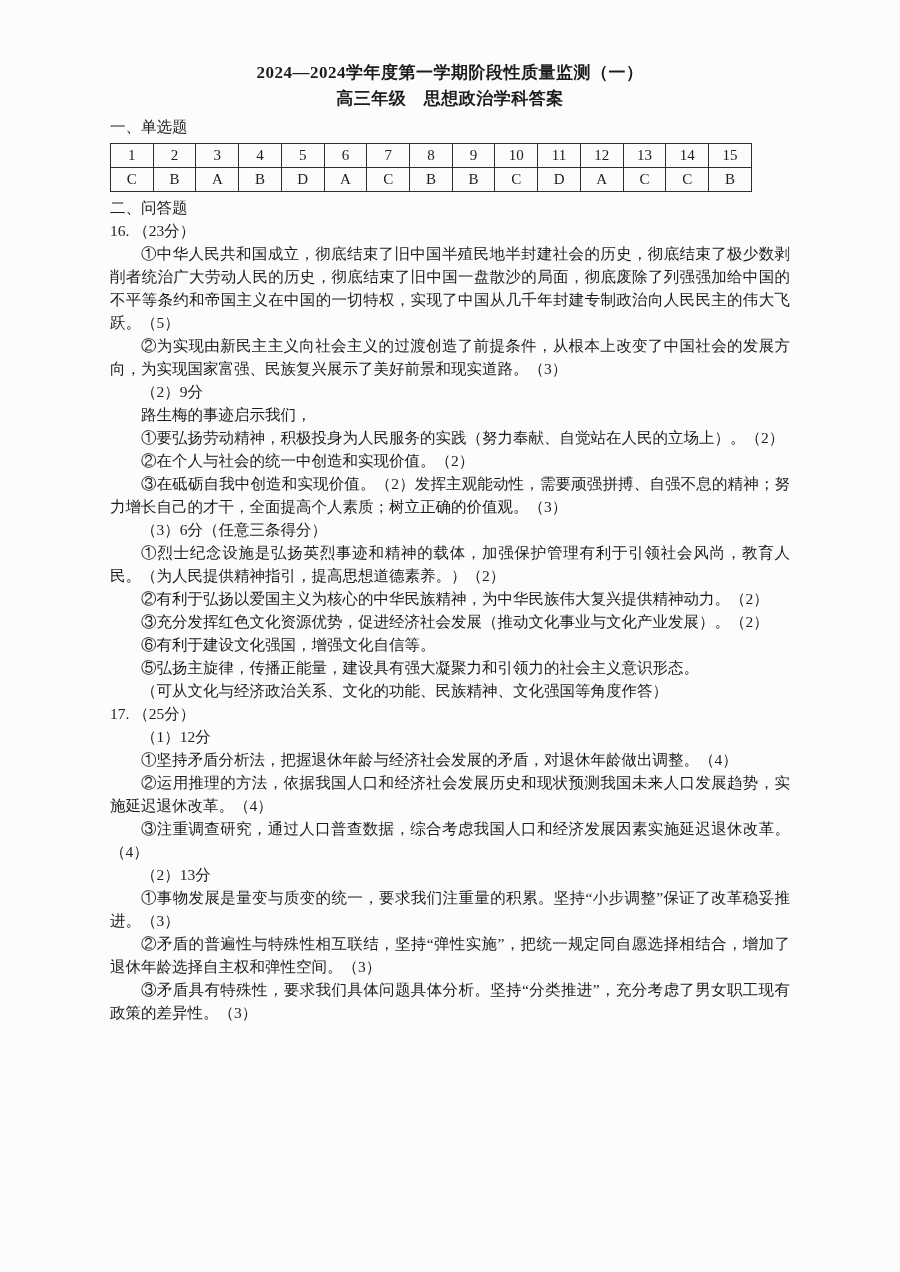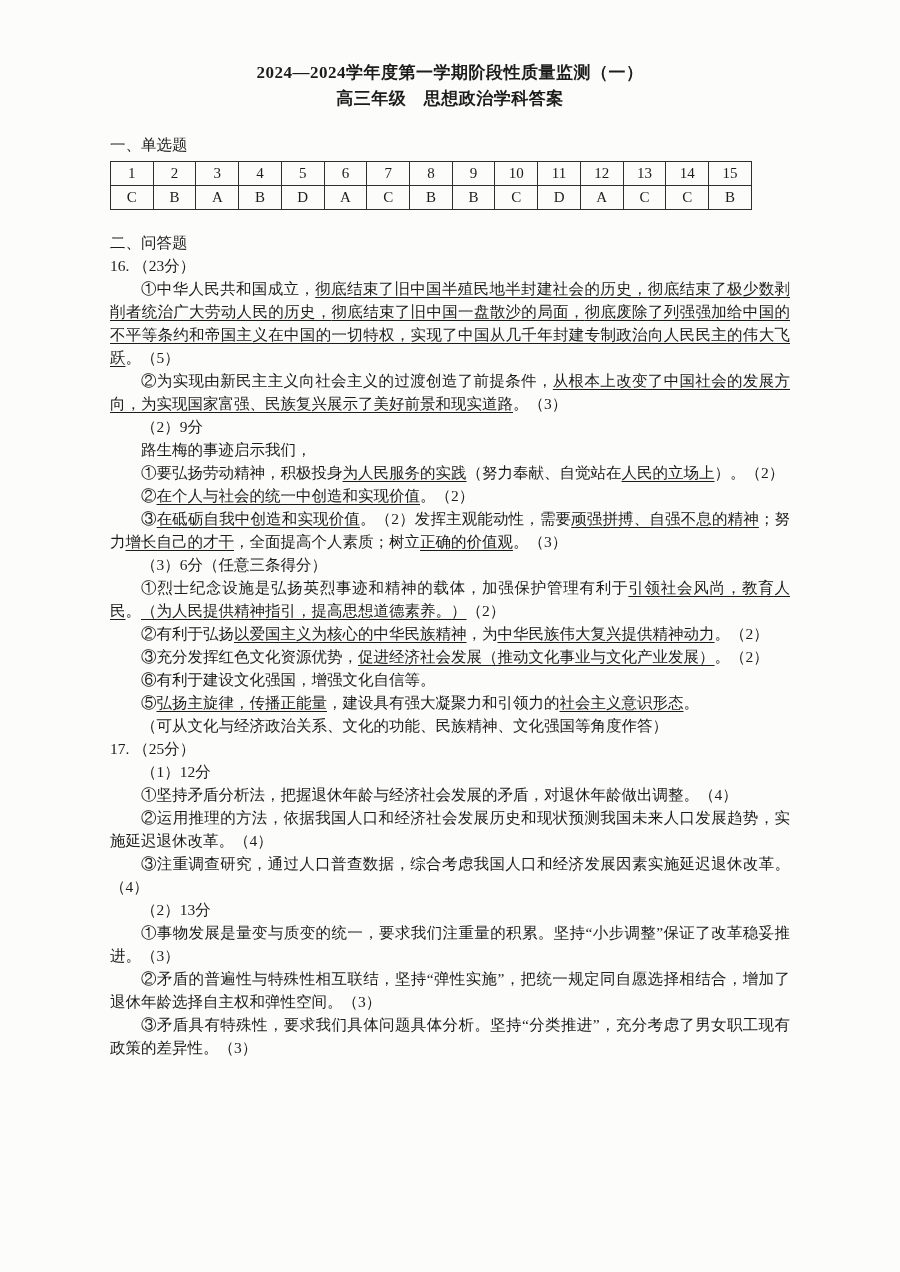--- a/index.html
+++ b/index.html
@@ -19,21 +19,21 @@
   .title {
     text-align: center;
     font-weight: bold;
     font-size: 17px;
     line-height: 26px;
     letter-spacing: 0.5px;
   }
   .sec-heading {
     font-size: 15.5px;
     line-height: 23px;
-    margin-top: 21px;
+    margin-top: 3px;
   }
   table.answers {
     border-collapse: collapse;
     table-layout: fixed;
     width: 642px;
     margin: 5px 0 4px 0;
   }
   table.answers td {
     border: 1px solid #2e2e2e;
     height: 24px;
@@ -43,21 +43,20 @@
     padding: 0;
   }
   .para {
     font-size: 15.5px;
     line-height: 23px;
     text-align: justify;
   }
   .para.indent { text-indent: 2em; }
   .para.flush { text-indent: 0; }
   .ul {
-    text-decoration: underline;
     text-underline-offset: 3px;
     text-decoration-thickness: 1px;
   }
 </style>
 </head>
 <body>
 
 <div class="page">
   <div class="title">2024—2024学年度第一学期阶段性质量监测（一）</div>
   <div class="title">高三年级　思想政治学科答案</div>

